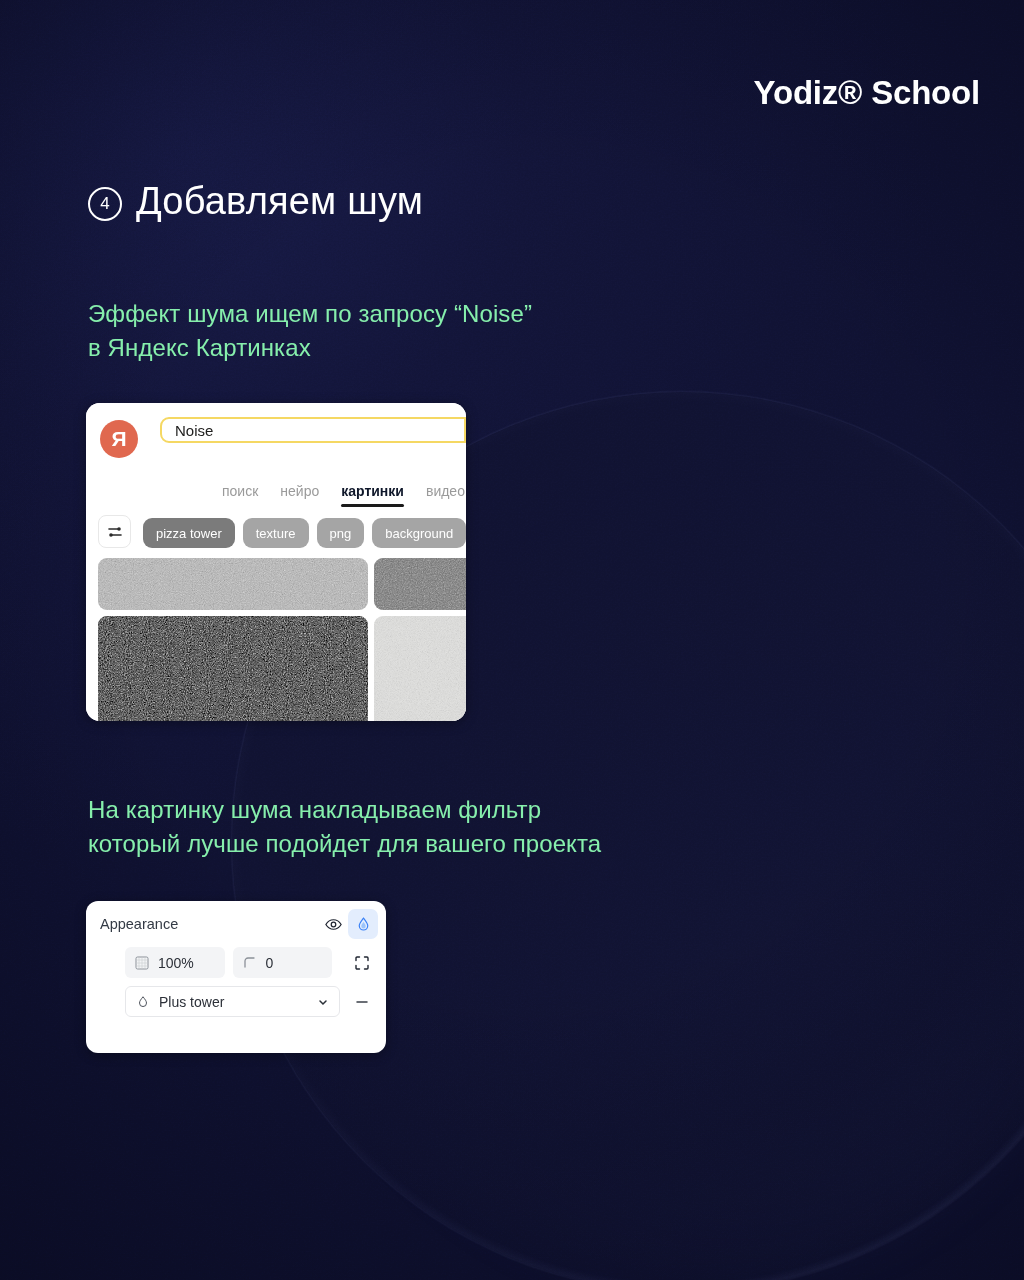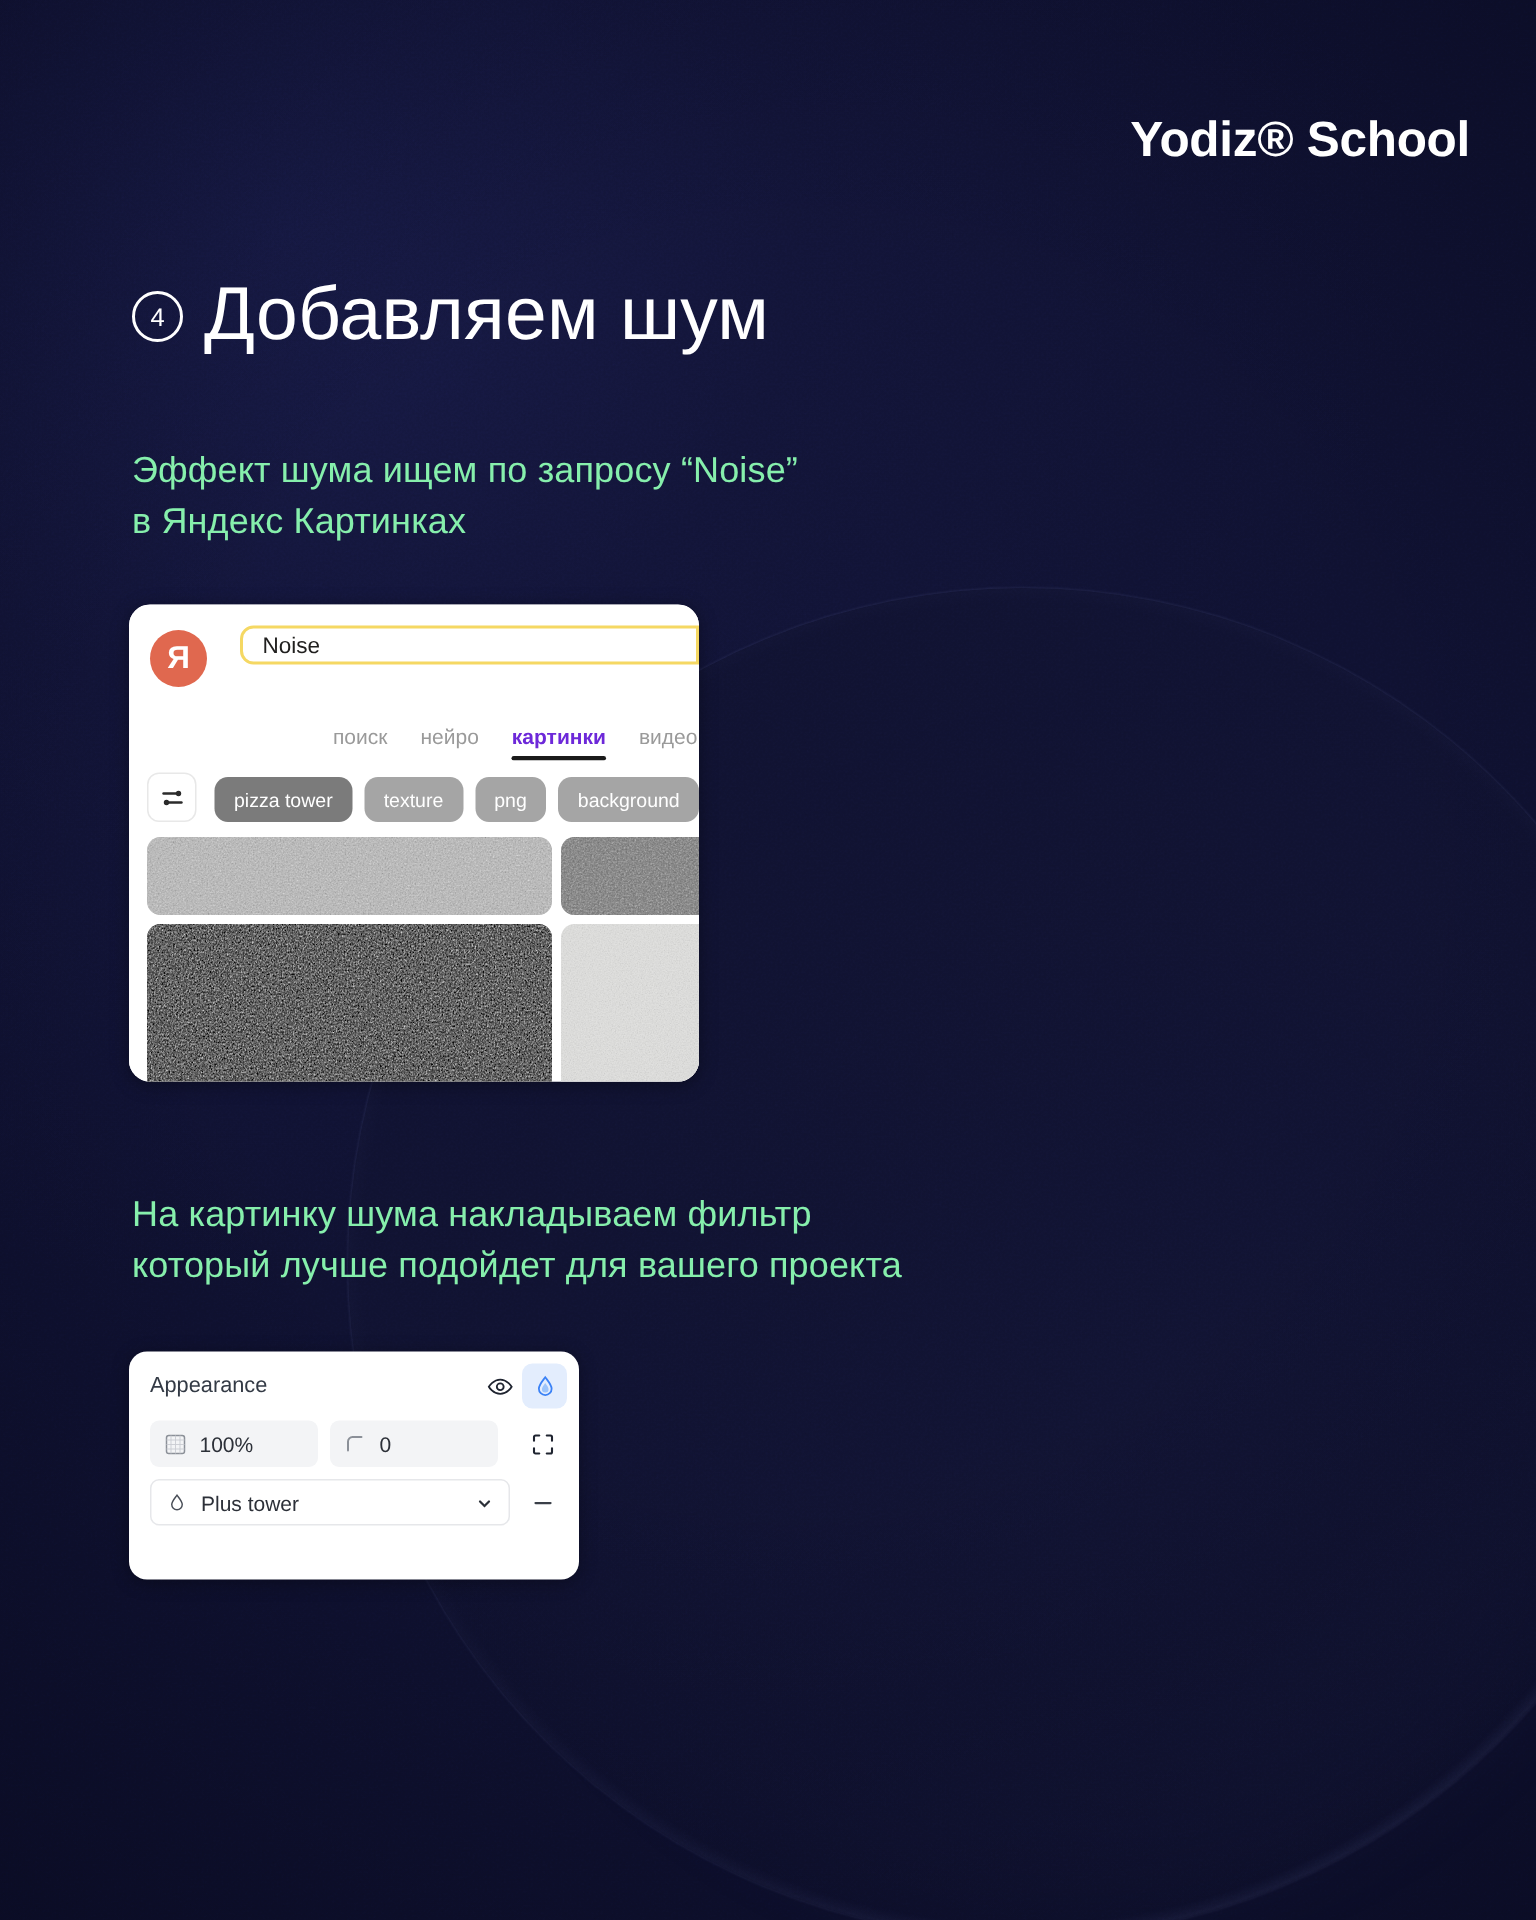--- a/index.html
+++ b/index.html
@@ -118,21 +118,21 @@
     display: flex;
     align-items: center;
     justify-content: center;
     font-size: 17px;
     line-height: 1;
     color: #ffffff;
     flex: none;
     margin-top: 4px;
   }
   .headline-text {
-    font-size: 50px;
+    font-size: 38px;
     font-weight: normal;
     letter-spacing: 0.2px;
   }
 
   
   .para {
     position: absolute;
     left: 88px;
     color: #86efac;
     font-size: 24px;
@@ -205,21 +205,21 @@
     font-size: 14px;
     color: #9a9a9a;
     height: 34px;
     box-sizing: border-box;
     background: #fff;
     white-space: nowrap;
     overflow: hidden;
   }
   .yx-tab { position: relative; padding-bottom: 8px; }
   .yx-tab.active {
-    color: #6d28d9;
+    color: #0f172a;
     font-weight: bold;
   }
   .yx-tab.active::after {
     content: "";
     position: absolute;
     left: 0; right: 0; bottom: 0;
     height: 3px;
     background: #1a1a1a;
     border-radius: 2px;
   }
@@ -298,20 +298,21 @@
     justify-content: center;
     flex: none;
   }
   .fg-iconbtn.active { background: #e3edfd; }
   .fg-row {
     display: flex;
     align-items: center;
     gap: 8px;
     padding: 0 10px 0 14px;
     margin-bottom: 8px;
+    margin-left: 25px;
   }
   .fg-field {
     height: 31px;
     border-radius: 6px;
     background: #f3f4f6;
     display: flex;
     align-items: center;
     gap: 9px;
     padding: 0 10px;
     box-sizing: border-box;

